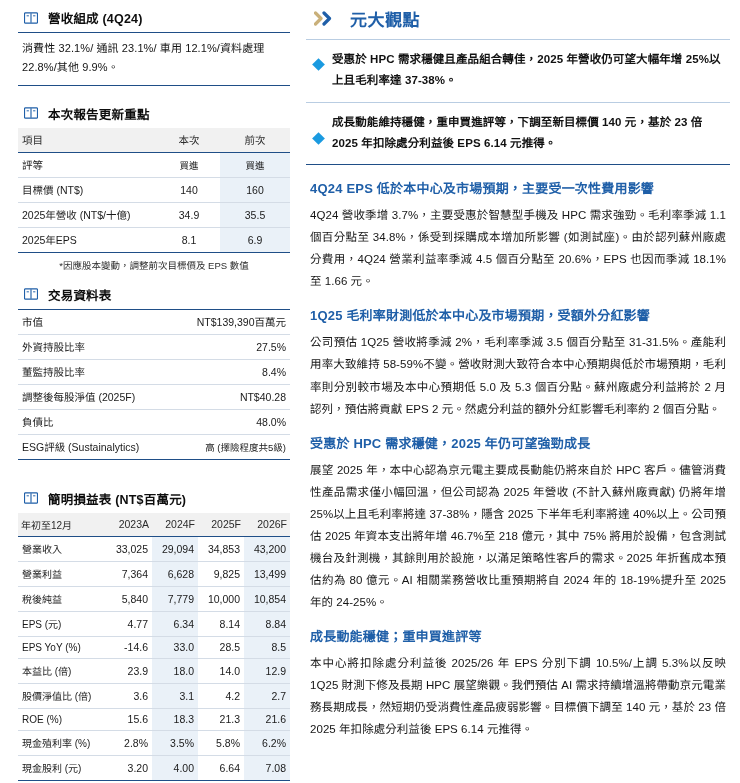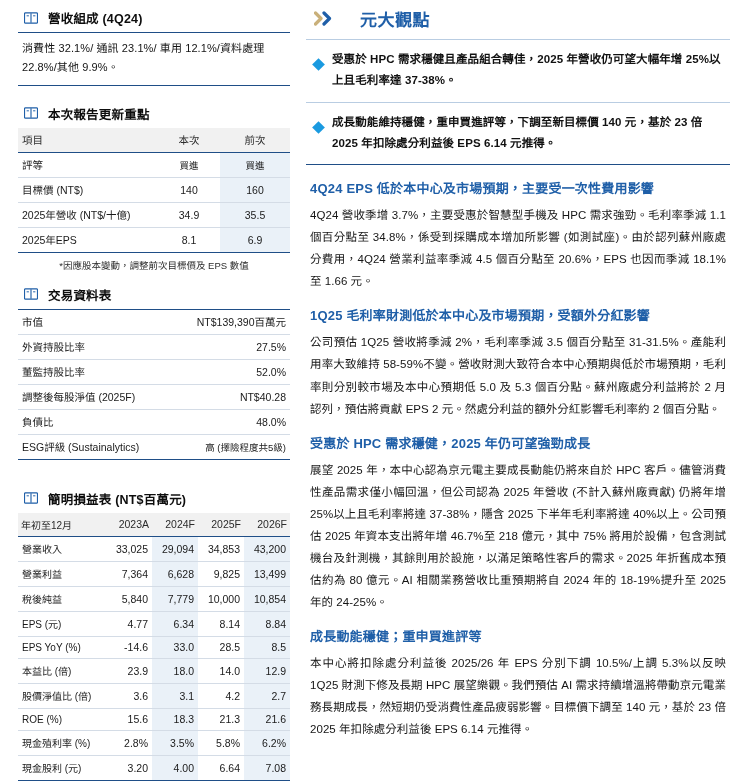--- a/index.html
+++ b/index.html
@@ -107,38 +107,38 @@
   
   .analysts { padding: 11px 0 0 10px; }
   .analyst { margin-bottom: 11px; }
   .analyst-name {
     font-size: 12px; font-weight: bold; color: #111;
     margin-bottom: 2px;
   }
 
   
   .view-head {
-    display: flex; align-items: center; gap: 24px;
+    display: flex; align-items: center; gap: 14px;
     padding: 2px 0 6px 8px;
   }
   .chev-icon { width: 22px; height: 15px; flex: 0 0 22px; }
   .view-title {
     font-size: 17px; font-weight: bold; color: #1f5fa8;
     letter-spacing: .5px;
   }
   .bullets { margin-top: 2px; }
   .bullet-row {
     display: flex;
     align-items: flex-start;
     gap: 9px;
     padding: 9px 6px 10px 8px;
     border-bottom: 1px solid #b9cde2;
   }
   .bullet-row:first-child { border-top: 1px solid #b9cde2; }
-  .bullet-row:last-child { border-bottom: 1.4px solid #1f4e87; }
+  .bullet-row:last-child { border-bottom: 1.4px solid #1f4e87; align-items: center; }
   .diamond {
     width: 9px; height: 9px; flex: 0 0 9px;
     background: #1a9ae0;
     transform: rotate(45deg);
     margin-top: 11px;
   }
   .bullet-text {
     font-size: 11.5px;
     font-weight: bold;
     line-height: 1.85;
@@ -242,21 +242,21 @@
           <tr>
             <td class="t-label">市值</td>
             <td class="t-val">NT$139,390百萬元</td>
           </tr>
           <tr>
             <td class="t-label">外資持股比率</td>
             <td class="t-val">27.5%</td>
           </tr>
           <tr>
             <td class="t-label">董監持股比率</td>
-            <td class="t-val">52.0%</td>
+            <td class="t-val">8.4%</td>
           </tr>
           <tr>
             <td class="t-label">調整後每股淨值 (2025F)</td>
             <td class="t-val">NT$40.28</td>
           </tr>
           <tr>
             <td class="t-label">負債比</td>
             <td class="t-val">48.0%</td>
           </tr>
           <tr>

